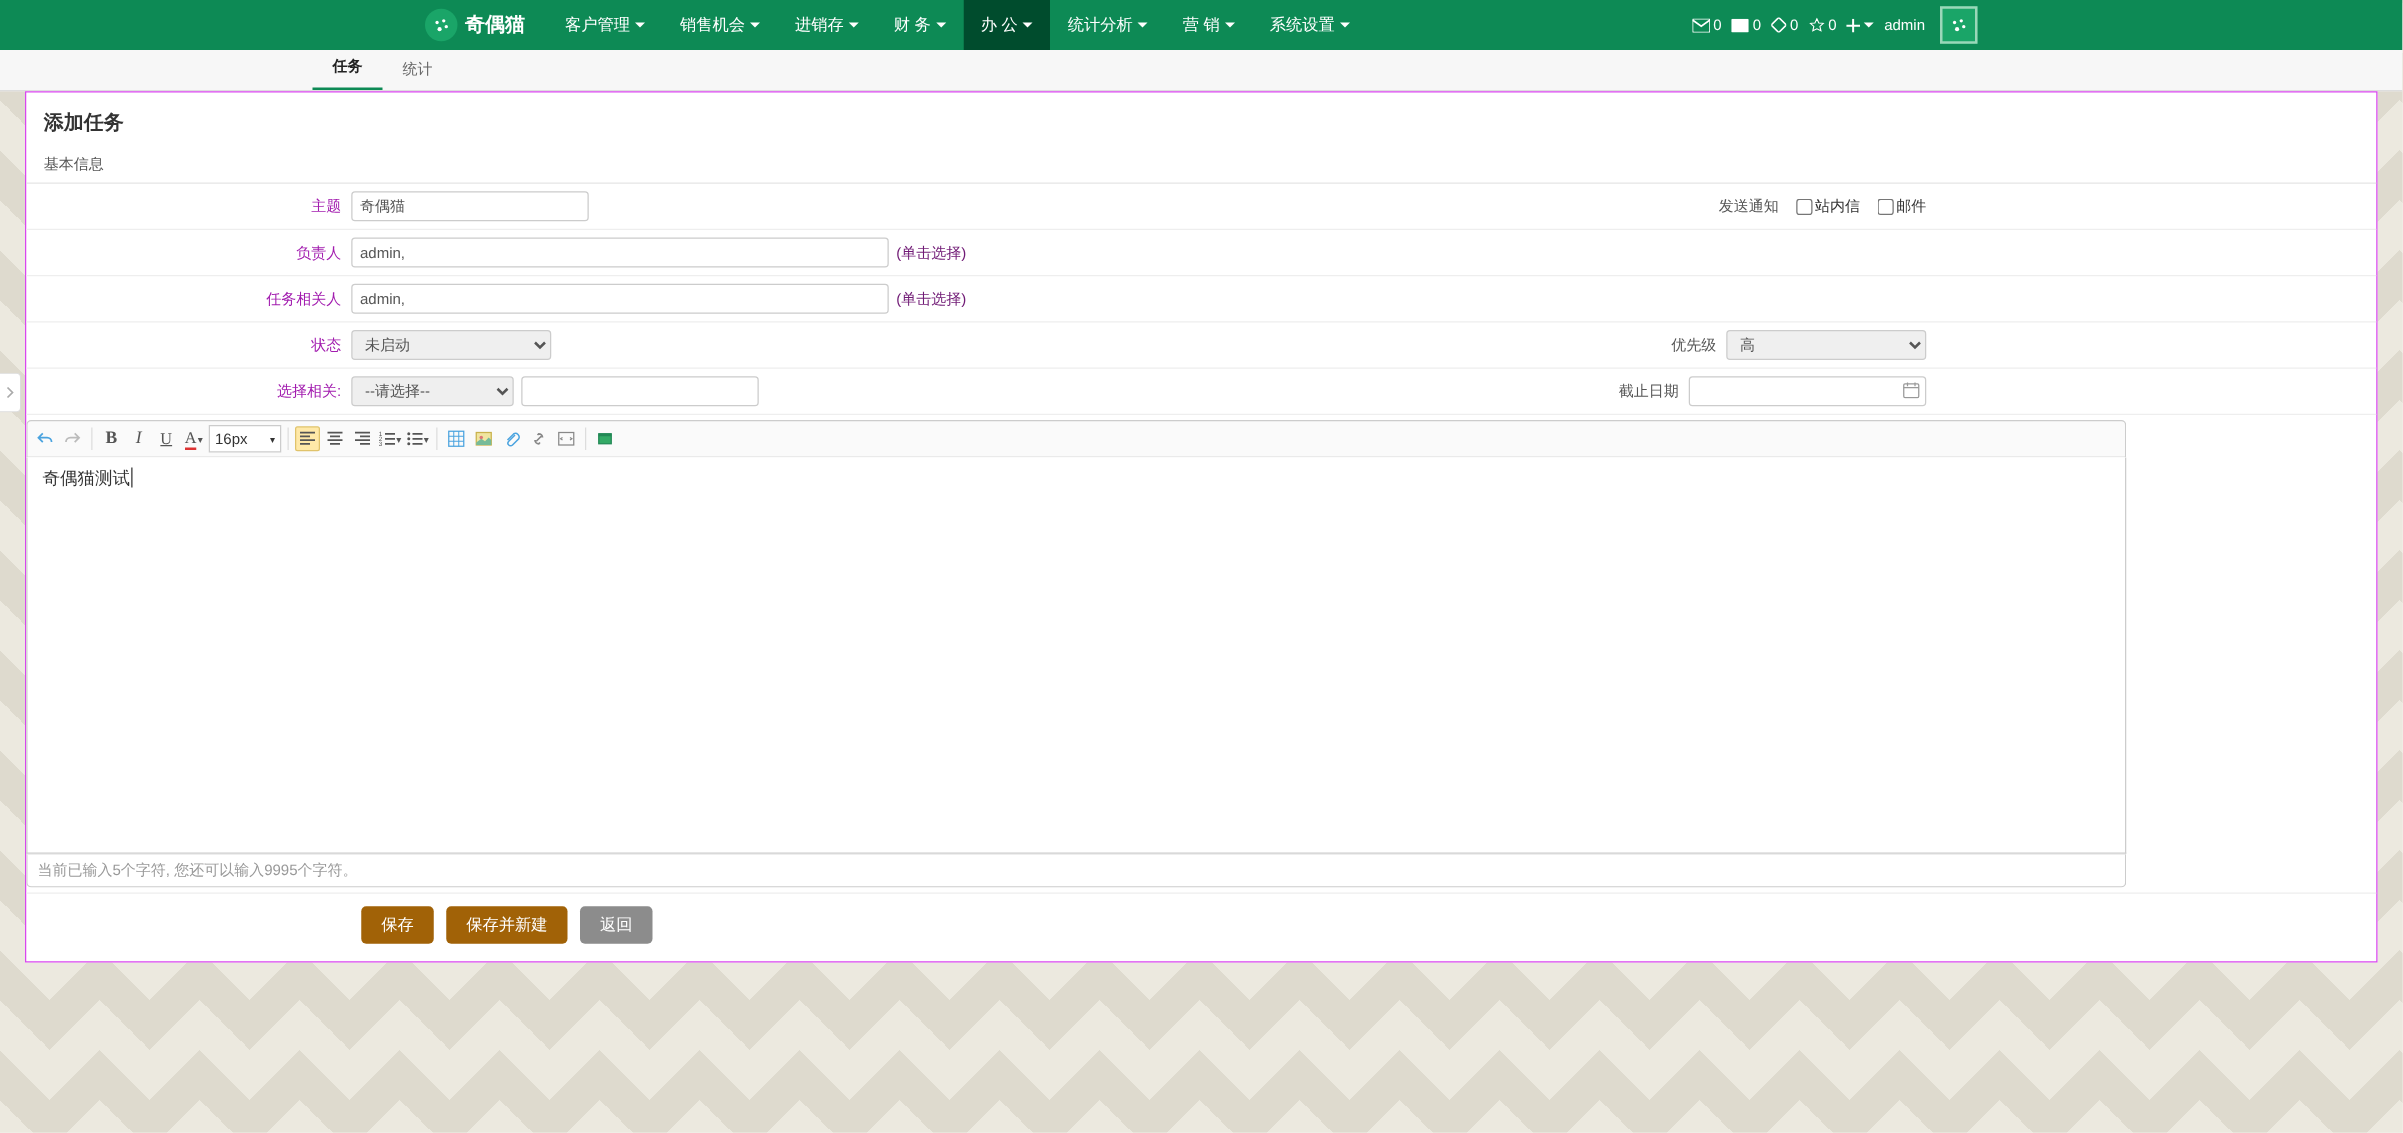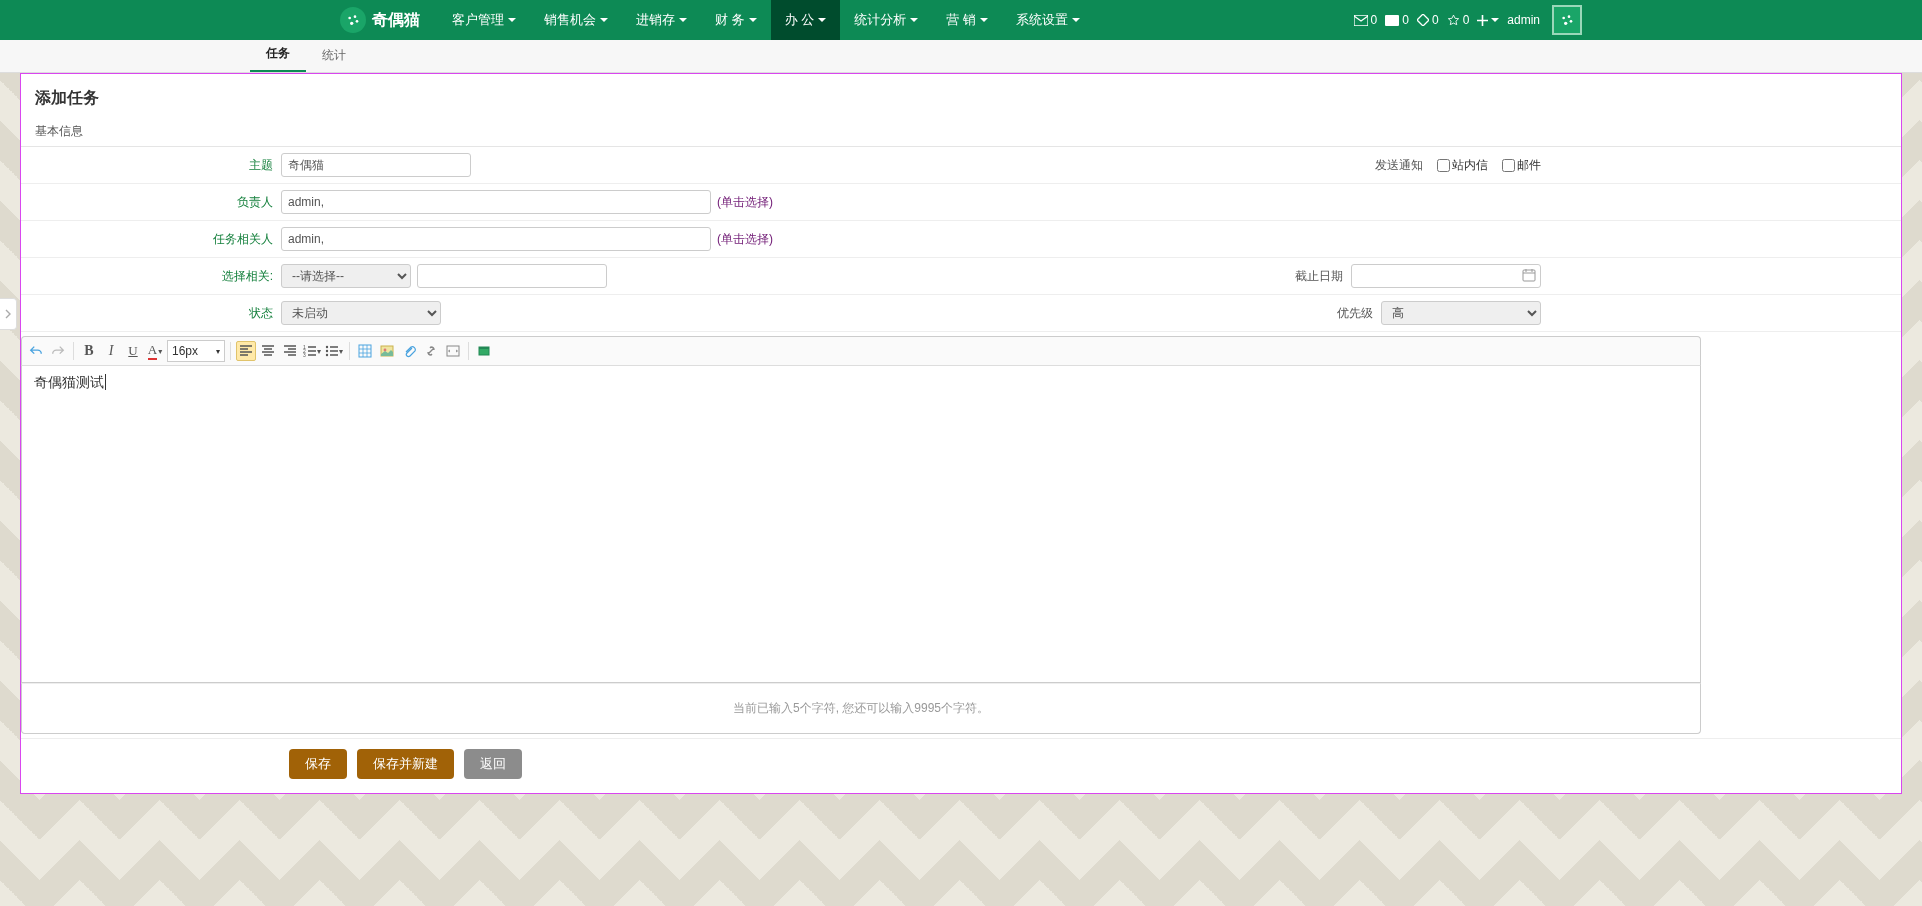--- a/index.html
+++ b/index.html
@@ -24,21 +24,21 @@
 .avatar svg{width:16px;height:16px;}
 
 .subnav{background:#f7f7f7;border-bottom:1px solid #ddd;height:32px;display:flex;align-items:flex-end;padding-left:250px;}
 .subnav .tab{padding:8px 16px;font-size:12px;color:#666;cursor:pointer;}
 .subnav .tab.active{color:#222;font-weight:bold;border-bottom:2px solid #0d8a55;}
 
 .sheet{background:#fff;margin:0 20px;border:1px solid #d946ef;min-height:640px;box-sizing:border-box;padding:0;}
 .page-title{font-size:16px;font-weight:bold;padding:14px 14px 10px;}
 .section-label{font-size:12px;color:#555;padding:4px 14px 6px;border-bottom:1px solid #e5e5e5;font-family:Liberation Serif, serif;}
 .form-row{display:flex;border-bottom:1px solid #eee;align-items:center;min-height:36px;}
-.form-row .lab{width:260px;text-align:right;color:#15803d;padding-right:8px;box-sizing:border-box;font-size:12px;}
+.form-row .lab{width:260px;text-align:right;color:#a21caf;padding-right:8px;box-sizing:border-box;font-size:12px;}
 .form-row .val{flex:1;display:flex;align-items:center;gap:6px;padding:4px 0;}
 .form-row .rlab{text-align:right;color:#555;padding-right:8px;font-size:12px;min-width:90px;}
 .form-row .rval{display:flex;align-items:center;gap:8px;padding-right:360px;}
 input[type=text],select{height:24px;border:1px solid #ccc;border-radius:3px;padding:0 6px;font-size:12px;box-sizing:border-box;color:#555;}
 input.tiny{width:190px;}
 input.mid{width:430px;}
 input.small{width:190px;}
 .sel{width:130px;}
 .sel-wide{width:160px;}
 .hint{color:#701a75;}
@@ -50,21 +50,21 @@
 .ed-row{display:flex;border-bottom:1px solid #eee;}
 .ed-row .lab{width:260px;text-align:right;color:#555;padding:180px 8px 0 0;box-sizing:border-box;}
 .editor{flex:1;margin:4px 200px 4px 0;}
 .toolbar{border:1px solid #ccc;border-bottom:1px solid #ddd;border-radius:4px 4px 0 0;background:#fafafa;padding:3px 4px;display:flex;align-items:center;gap:2px;flex-wrap:wrap;}
 .tb{width:20px;height:20px;display:flex;align-items:center;justify-content:center;cursor:pointer;color:#555;border-radius:2px;}
 .tb.active{background:#ffe9a8;border:1px solid #e0c36b;box-sizing:border-box;}
 .tb svg{width:14px;height:14px;}
 .tsep{width:1px;height:18px;background:#ddd;margin:0 3px;}
 .fsz{border:1px solid #ccc;height:20px;display:flex;align-items:center;padding:0 4px;font-size:12px;gap:18px;background:#fff;}
 .ed-body{border:1px solid #ccc;border-top:none;height:300px;padding:8px 12px;font-size:14px;background:#fff;outline:none;}
-.ed-foot{border:1px solid #ccc;border-top:1px solid #eee;border-radius:0 0 4px 4px;padding:16px 8px;text-align:center;color:#999;font-size:12px;}
+.ed-foot{border:1px solid #ccc;border-top:1px solid #eee;border-radius:0 0 4px 4px;padding:4px 8px;text-align:left;color:#999;font-size:12px;}
 
 .btns{padding:10px 0 14px 268px;display:flex;gap:10px;}
 .btn{background:#a16207;color:#fff;border:none;border-radius:4px;padding:6px 16px;font-size:13px;cursor:pointer;}
 .btn.gray{background:#8c8c8c;}
 
 .expander{position:absolute;left:0;top:298px;width:16px;height:30px;background:#fff;border:1px solid #ddd;border-left:none;border-radius:0 4px 4px 0;display:flex;align-items:center;justify-content:center;color:#aaa;cursor:pointer;}
 
 .caret{width:0;height:0;border-left:4px solid transparent;border-right:4px solid transparent;border-top:4px solid #fff;display:inline-block;}
 </style>
 </head>
@@ -193,50 +193,50 @@
 
   <div class="form-row">
     <div class="lab">任务相关人</div>
     <div class="val">
         <input type="text" class="mid" value="admin," style=""> 
         <span class="hint">(单击选择)</span>
       </div>
   </div>
 
   <div class="form-row">
+    <div class="lab">状态</div>
+    <div class="val">
+        <select class="sel-wide"><option>未启动</option></select>
+      </div>
+    <div class="rlab">优先级</div>
+    <div class="rval">
+        <select class="sel-wide"><option>高</option></select>
+      </div>
+  </div>
+
+  <div class="form-row">
     <div class="lab">选择相关:</div>
     <div class="val">
       <select class="sel"><option>--请选择--</option></select>
       <input type="text" class="small" value="" style="">
     </div>
     <div class="rlab">截止日期</div>
     <div class="rval">
       <span class="date-wrap">
         <input type="text" style="width: 190px;" value="">
         <span class="cal">
           <svg width="14" height="14" viewBox="0 0 14 14">
               <rect x="1" y="2" width="12" height="11" rx="1" fill="none" stroke="#999"></rect>
               <path d="M1 5h12M4 1v3M10 1v3" stroke="#999"></path>
             </svg>
         </span>
       </span>
     </div>
   </div>
 
-  <div class="form-row">
-    <div class="lab">状态</div>
-    <div class="val">
-        <select class="sel-wide"><option>未启动</option></select>
-      </div>
-    <div class="rlab">优先级</div>
-    <div class="rval">
-        <select class="sel-wide"><option>高</option></select>
-      </div>
-  </div>
-
   <div class="ed-row">
     <div class="editor">
       <div class="toolbar">
         <span class="tb">
             <svg viewBox="0 0 16 16">
               <path d="M6 3L2 7l4 4M2 7h8a4 4 0 014 4" fill="none" stroke="#4aa3df" stroke-width="1.6"></path>
             </svg>
           </span>
         <span class="tb">
             <svg viewBox="0 0 16 16">

